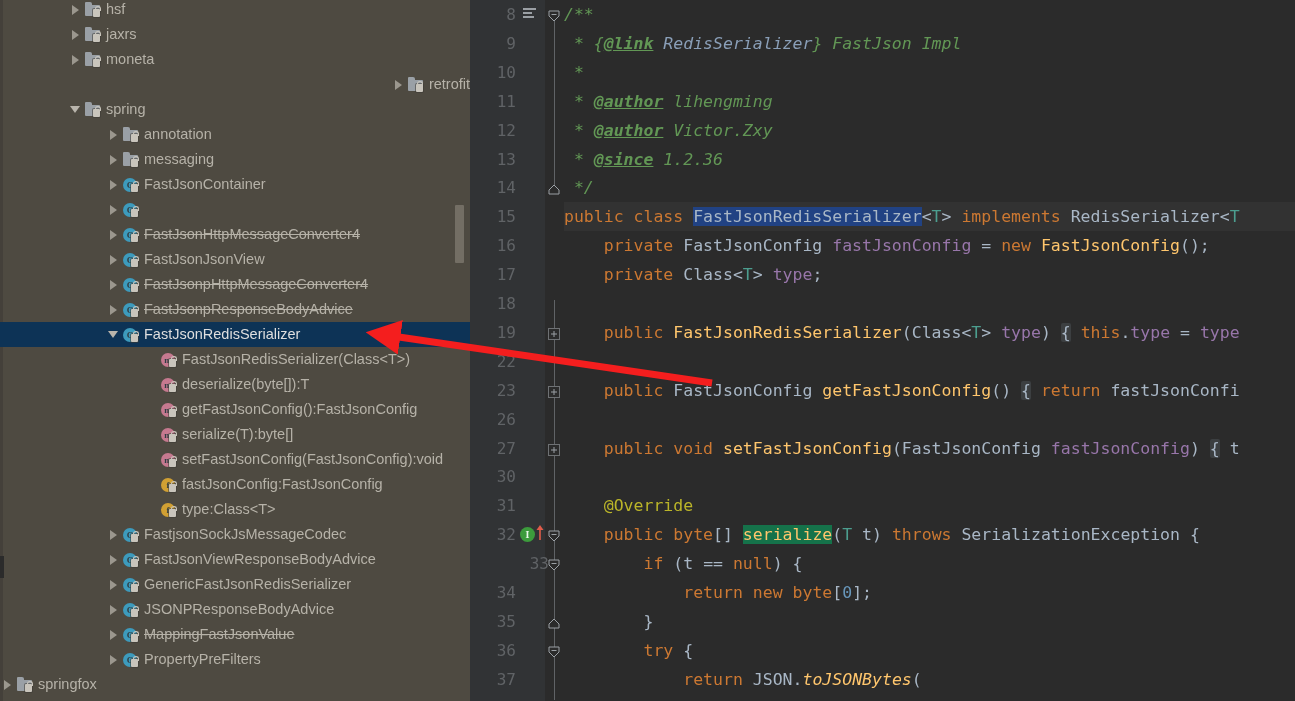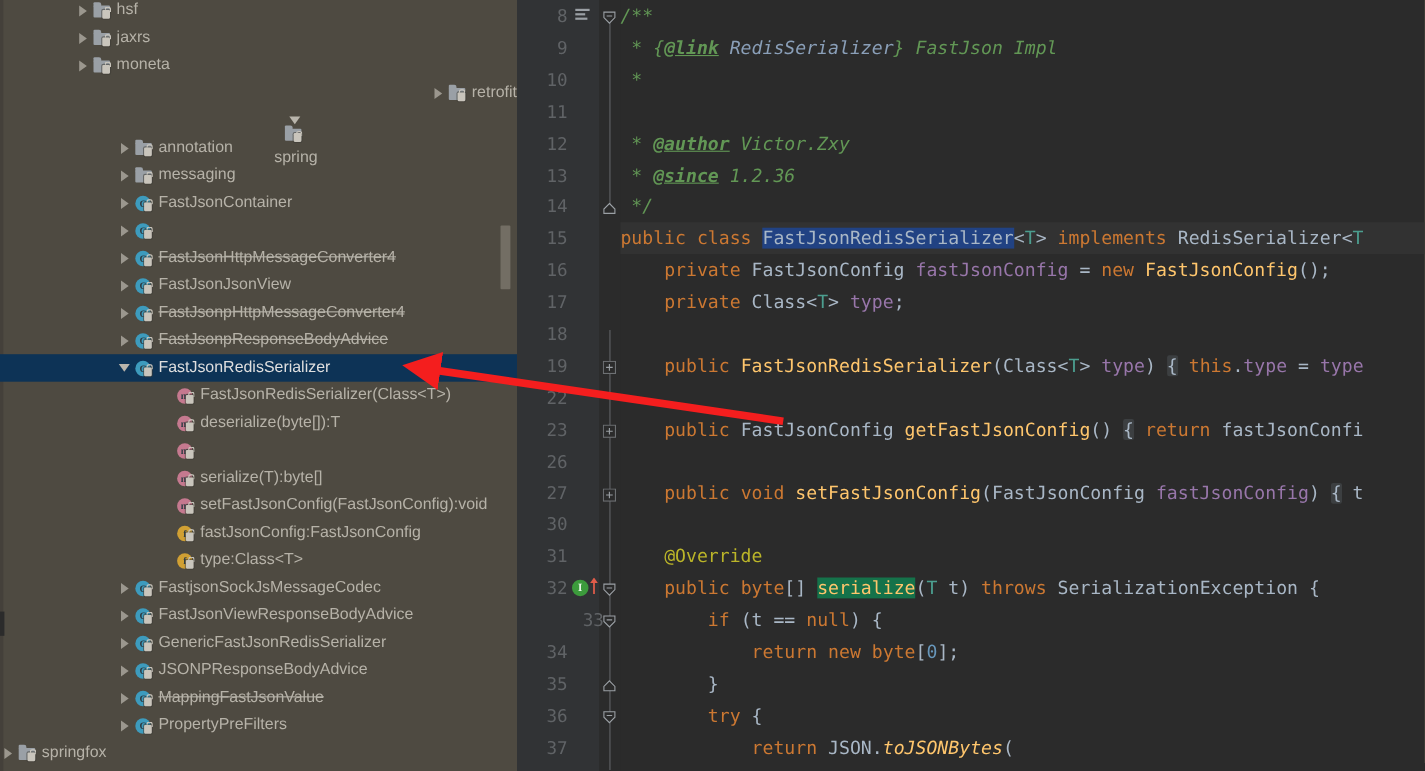--- a/index.html
+++ b/index.html
@@ -314,21 +314,21 @@
           </span>
           <span class="tree-label">moneta</span>
         </div>
         <div class="tree-row" style="padding-left: 68px; position: absolute; left: 0px; right: 0px; top: 72px; justify-content: flex-end;">
           <span class="twisty collapsed"></span>
           <span class="node-icon ic-folder">
             <span class="ic-lock"></span>
           </span>
           <span class="tree-label">retrofit</span>
         </div>
-        <div class="tree-row" style="padding-left: 68px; position: absolute; left: 0px; right: 0px; top: 97px; flex-direction: column;">
+        <div class="tree-row" style="padding-left: 68px; position: absolute; left: 0px; right: 0px; top: 97px;">
           <span class="twisty expanded"></span>
           <span class="node-icon ic-folder">
             <span class="ic-lock"></span>
           </span>
           <span class="tree-label">spring</span>
         </div>
         <div class="tree-row" style="padding-left: 106px; position: absolute; left: 0px; right: 0px; top: 122px;">
           <span class="twisty collapsed"></span>
           <span class="node-icon ic-folder">
             <span class="ic-lock"></span>
@@ -412,20 +412,21 @@
             <span class="ic-lock"></span>
           </span>
           <span class="tree-label">deserialize(byte[]):T</span>
         </div>
         <div class="tree-row" style="padding-left: 144px; position: absolute; left: 0px; right: 0px; top: 397px;">
           <span class="twisty "></span>
           <span class="node-icon ic-method">
             <span class="ic-glyph">m</span>
             <span class="ic-lock"></span>
           </span>
+          <span class="tree-label">getFastJsonConfig():FastJsonConfig</span>
         </div>
         <div class="tree-row" style="padding-left: 144px; position: absolute; left: 0px; right: 0px; top: 422px;">
           <span class="twisty "></span>
           <span class="node-icon ic-method">
             <span class="ic-glyph">m</span>
             <span class="ic-lock"></span>
           </span>
           <span class="tree-label">serialize(T):byte[]</span>
         </div>
         <div class="tree-row" style="padding-left: 144px; position: absolute; left: 0px; right: 0px; top: 447px;">
@@ -514,20 +515,21 @@
   <div class="editor">
     <div class="gutter"></div>
     <div class="fold-rail">
       <div class="fold-line" style="top:14px;height:172px;"></div>
       <div class="fold-line" style="top:300px;height:400px;"></div>
     </div>
     <div class="code-area" id="code-area">
         <div class="line" style="top: 0px;"><span class="c-cmt">/**</span></div>
         <div class="line" style="top: 28.9px;"><span class="c-cmt"> * {<span class="c-cmtag">@link</span> <span class="c-cmref">RedisSerializer</span>} FastJson Impl</span></div>
         <div class="line" style="top: 57.8px;"><span class="c-cmt"> *</span></div>
+        <div class="line" style="top: 86.7px;"><span class="c-cmt"> * <span class="c-cmtag">@author</span> lihengming</span></div>
         <div class="line" style="top: 115.6px;"><span class="c-cmt"> * <span class="c-cmtag">@author</span> Victor.Zxy</span></div>
         <div class="line" style="top: 144.5px;"><span class="c-cmt"> * <span class="c-cmtag">@since</span> 1.2.36</span></div>
         <div class="line" style="top: 173.4px;"><span class="c-cmt"> */</span></div>
         <div class="caret-row" style="top: 202.3px; width: 760px;"></div>
         <div class="line" style="top: 202.3px;"><span class="c-kw">public</span><span class="c-txt"> </span><span class="c-kw">class</span><span class="c-txt"> </span><span class="sel-tok">FastJsonRedisSerializer</span><span class="c-txt">&lt;</span><span class="c-gen">T</span><span class="c-txt">&gt;</span><span class="c-txt"> </span><span class="c-kw">implements</span><span class="c-txt"> </span><span class="c-type">RedisSerializer</span><span class="c-txt">&lt;</span><span class="c-gen">T</span></div>
         <div class="line" style="top: 231.2px;"><span class="c-txt"> </span><span class="c-txt"> </span><span class="c-txt"> </span><span class="c-txt"> </span><span class="c-kw">private</span><span class="c-txt"> </span><span class="c-type">FastJsonConfig</span><span class="c-txt"> </span><span class="c-fld">fastJsonConfig</span><span class="c-txt"> </span><span class="c-txt">=</span><span class="c-txt"> </span><span class="c-kw">new</span><span class="c-txt"> </span><span class="c-meth">FastJsonConfig</span><span class="c-txt">(</span><span class="c-txt">)</span><span class="c-txt">;</span></div>
         <div class="line" style="top: 260.1px;"><span class="c-txt"> </span><span class="c-txt"> </span><span class="c-txt"> </span><span class="c-txt"> </span><span class="c-kw">private</span><span class="c-txt"> </span><span class="c-type">Class</span><span class="c-txt">&lt;</span><span class="c-gen">T</span><span class="c-txt">&gt;</span><span class="c-txt"> </span><span class="c-fld">type</span><span class="c-txt">;</span></div>
         <div class="line" style="top: 289px;"></div>
         <div class="line" style="top: 317.9px;"><span class="c-txt"> </span><span class="c-txt"> </span><span class="c-txt"> </span><span class="c-txt"> </span><span class="c-kw">public</span><span class="c-txt"> </span><span class="c-meth">FastJsonRedisSerializer</span><span class="c-txt">(</span><span class="c-type">Class</span><span class="c-txt">&lt;</span><span class="c-gen">T</span><span class="c-txt">&gt;</span><span class="c-txt"> </span><span class="c-fld">type</span><span class="c-txt">)</span><span class="c-txt"> </span><span class="fold-brace">{</span><span class="c-txt"> </span><span class="c-kw">this</span><span class="c-txt">.</span><span class="c-fld">type</span><span class="c-txt"> </span><span class="c-txt">=</span><span class="c-txt"> </span><span class="c-fld">type</span></div>
         <div class="line" style="top: 346.8px;"></div>

